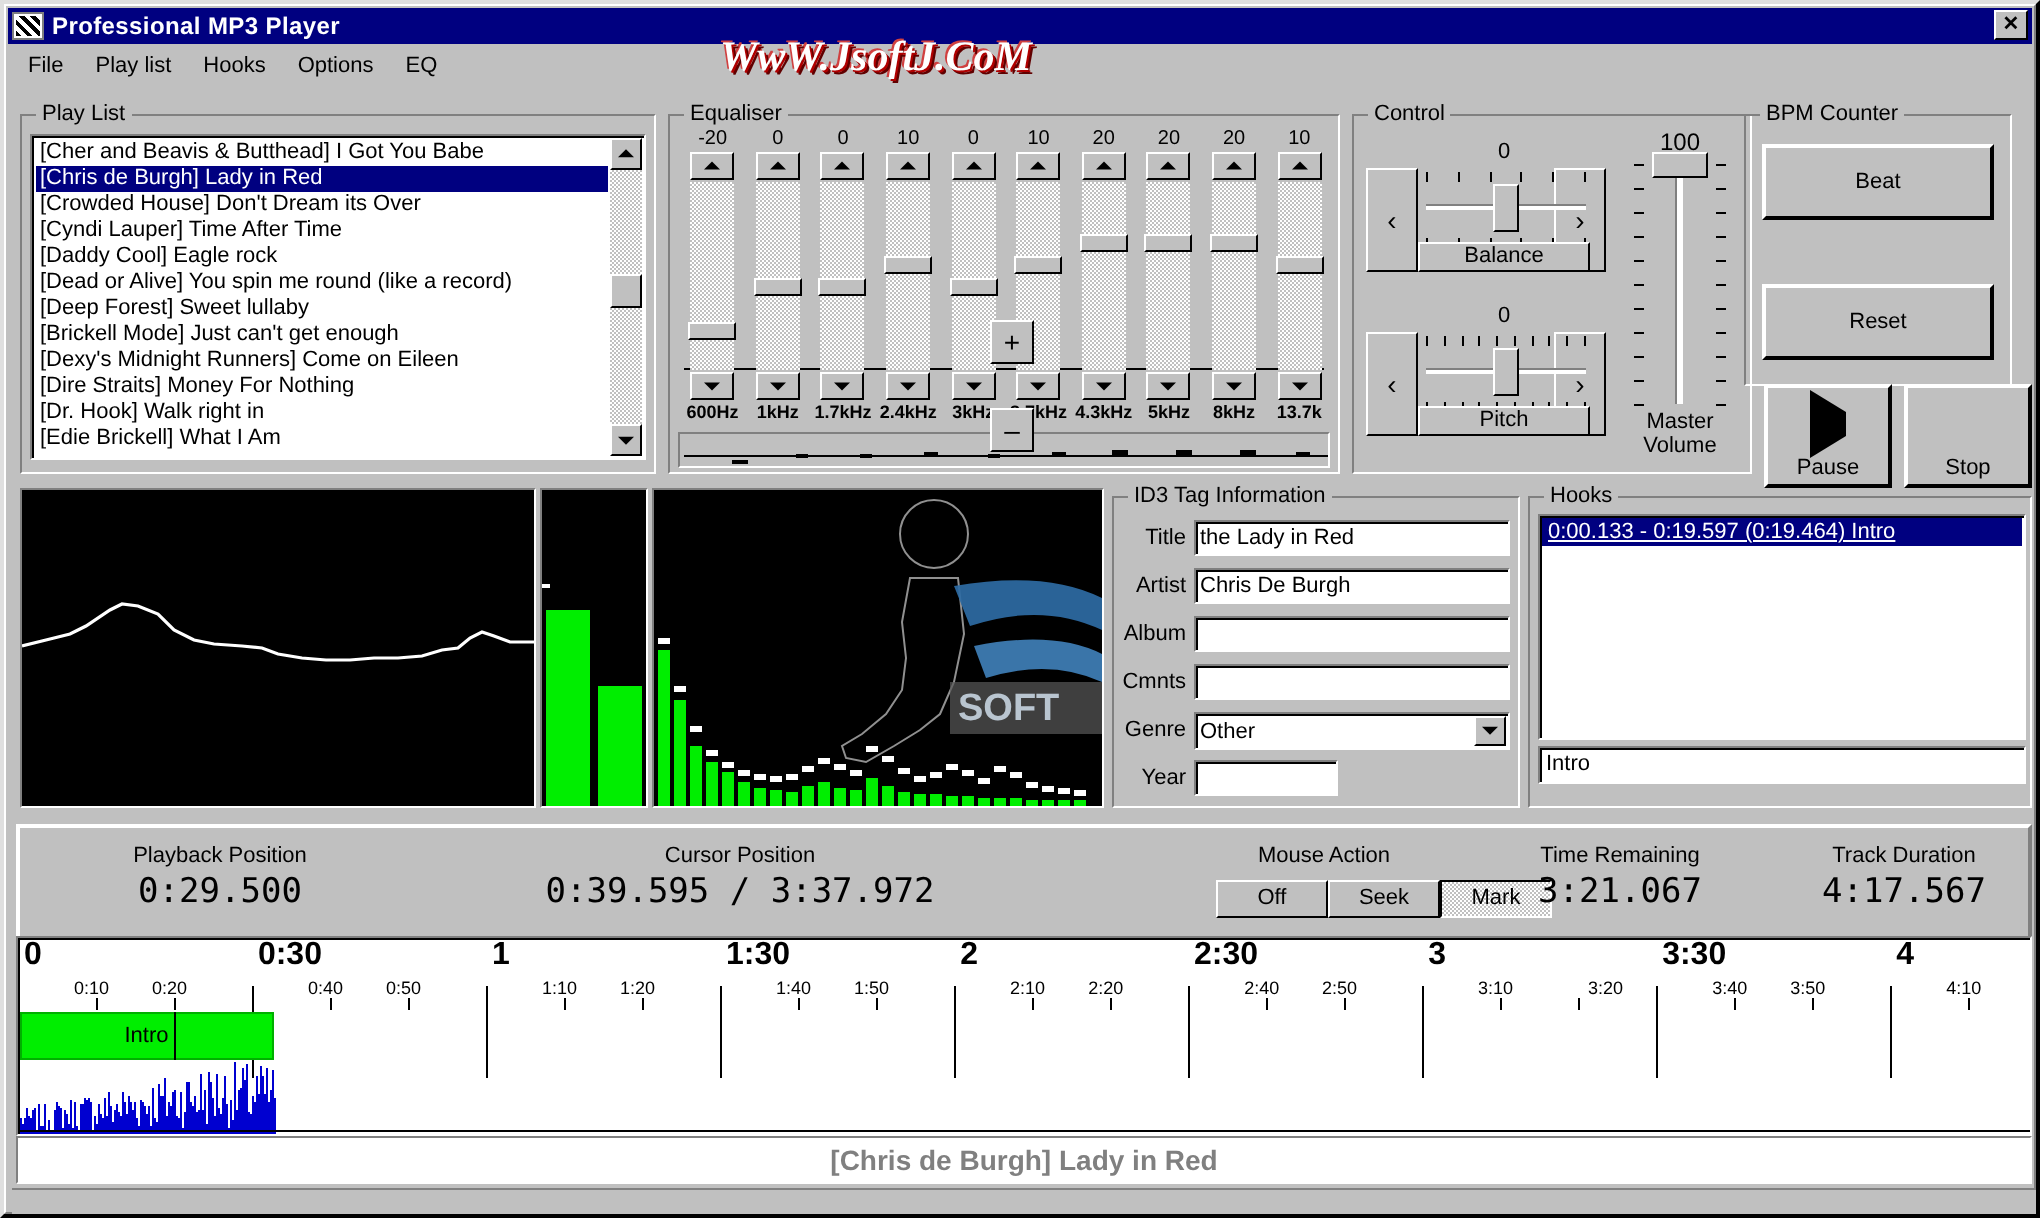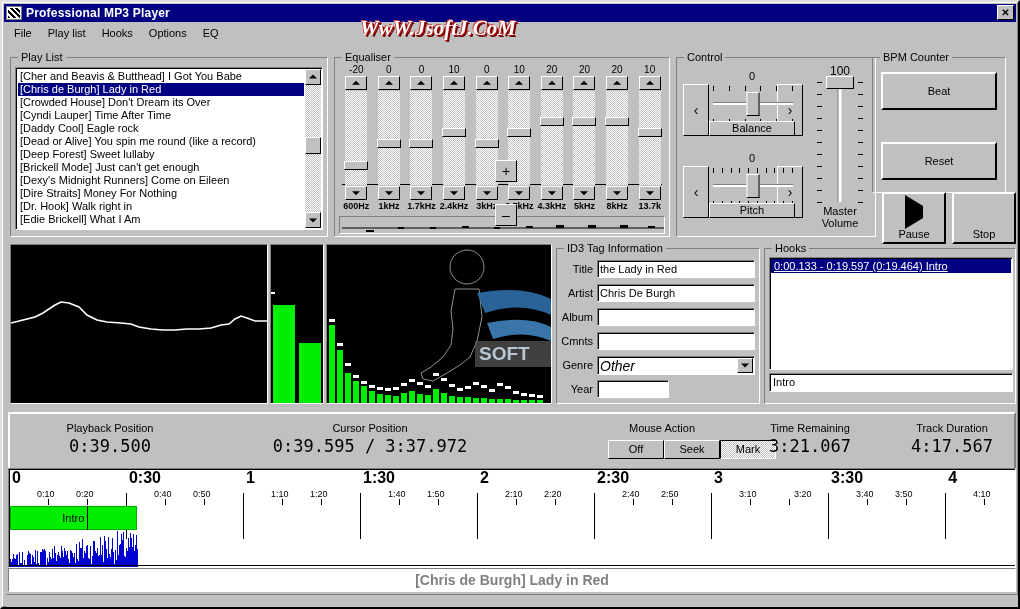--- a/index.html
+++ b/index.html
@@ -172,21 +172,21 @@
   .id3-lbl { width:36px; text-align:right; padding-right:4px; font-size:11px; }
   .id3-in { flex:1; height:18px; background:#fff;
     border-top:1px solid #808080; border-left:1px solid #808080;
     border-right:1px solid #fff; border-bottom:1px solid #fff;
     box-shadow: inset 1px 1px 0 #000; font-size:11px; padding:1px 2px; line-height:14px;
     overflow:hidden; white-space:nowrap; }
   .id3-in.short { flex:none; width:72px; }
   .combo { flex:1; height:19px; background:#fff; position:relative;
     border-top:1px solid #808080; border-left:1px solid #808080;
     border-right:1px solid #fff; border-bottom:1px solid #fff;
-    box-shadow: inset 1px 1px 0 #000; font-size:14px; padding:2px 2px; line-height:14px;font-style:italic; }
+    box-shadow: inset 1px 1px 0 #000; font-size:11px; padding:2px 2px; line-height:14px; }
   .combo-btn { position:absolute; right:1px; top:1px; width:16px; height:15px; background:#c0c0c0;
     border-top:1px solid #fff; border-left:1px solid #fff;
     border-right:1px solid #000; border-bottom:1px solid #000; }
   .combo-btn::after { content:""; position:absolute; left:50%; top:50%; transform:translate(-50%,-40%);
     width:0;height:0;border-left:4px solid transparent;border-right:4px solid transparent;border-top:4px solid #000; }
 
   
   #hooks-group { left: 762px; top: 246px; width: 252px; height: 156px; }
   .hooks-list { position:absolute; left:4px; top:8px; width:244px; height:113px; background:#fff;
     border-top:1px solid #808080; border-left:1px solid #808080;
@@ -685,21 +685,21 @@
   <div class="group" id="hooks-group">
     <div class="group-label">Hooks</div>
     <div class="hooks-list">
       <div class="hook-row sel">0:00.133 - 0:19.597 (0:19.464) Intro</div>
     </div>
     <div class="hooks-edit">Intro</div>
   </div>
 
   <div class="statusbox">
     <div class="stat-cap" style="left:20px; top:8px; width:160px;">Playback Position</div>
-    <div class="stat-val" style="left:20px; top:22px; width:160px;">0:39.500</div>
+    <div class="stat-val" style="left:20px; top:22px; width:160px;">0:29.500</div>
 
     <div class="stat-cap" style="left:240px; top:8px; width:240px;">Cursor Position</div>
     <div class="stat-val" style="left:240px; top:22px; width:240px;">0:39.595 / 3:37.972</div>
 
     <div class="stat-cap" style="left:572px; top:8px; width:160px;">Mouse Action</div>
     <div class="ma-grp" style="left:598px;">
       <div class="ma-btn">Off</div>
       <div class="ma-btn">Seek</div>
       <div class="ma-btn pressed">Mark</div>
     </div>

